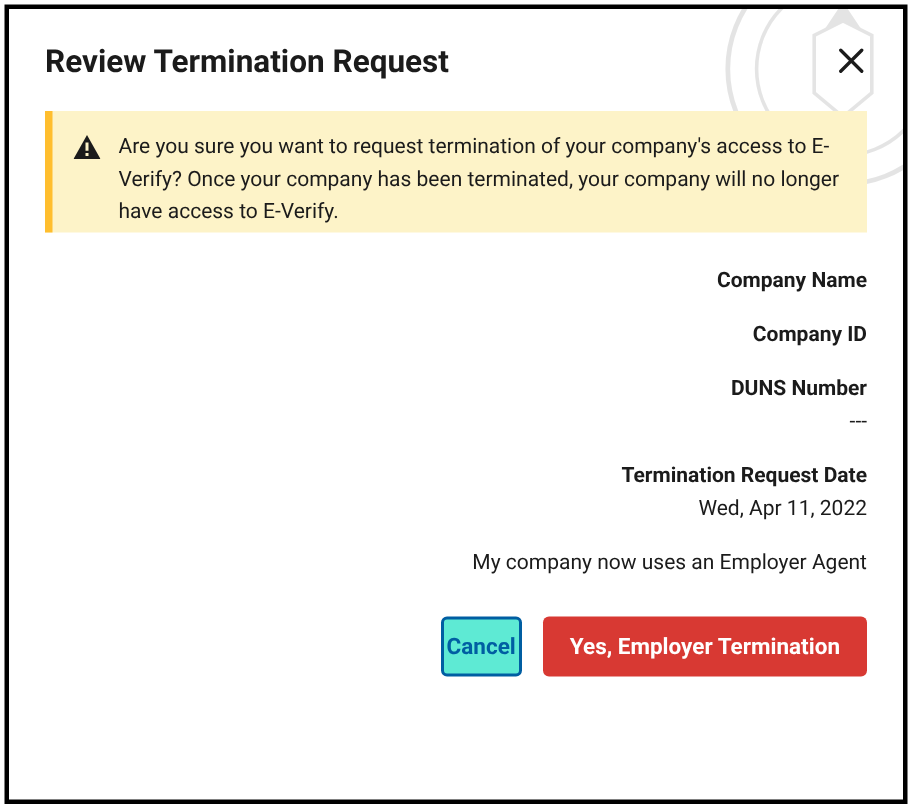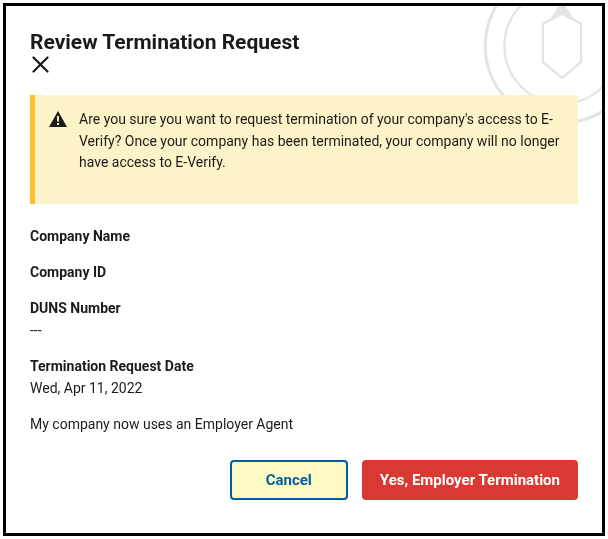--- a/index.html
+++ b/index.html
@@ -32,52 +32,52 @@
     .watermark svg { width: 100%; height: 100%; }
     .content {
       padding: 24px;
       position: relative;
     }
     .header {
       display: flex;
       align-items: flex-start;
       justify-content: space-between;
       margin-bottom: 20px;
-      flex-direction: column;
     }
     .title {
       font-size: 21px;
       font-weight: 700;
       color: #1b1b1b;
     }
     .close-btn {
       background: none;
       border: none;
       cursor: pointer;
       padding: 2px;
       line-height: 1;
     }
     .close-btn svg { display: block; }
     .alert {
       background: #fdf3c8;
       border-left: 5px solid #ffbe2e;
-      padding: 14px 16px 30px 14px;
+      padding: 14px 16px 2px 14px;
       display: flex;
       align-items: flex-start;
       gap: 12px;
       margin-bottom: 24px;
     }
     .alert-icon { flex-shrink: 0; margin-top: 2px; }
     .alert-text {
       font-size: 14px;
       color: #1b1b1b;
       line-height: 1.55;
     }
     .field {
       margin-bottom: 20px;
+      text-align: right;
     }
     .field-label {
       font-size: 14px;
       font-weight: 700;
       color: #1b1b1b;
       margin-bottom: 6px;
     }
     .field-value {
       font-size: 14px;
       color: #1b1b1b;
@@ -90,24 +90,24 @@
     }
     .btn {
       font-size: 15px;
       font-weight: 700;
       padding: 10px 18px;
       border-radius: 4px;
       cursor: pointer;
       font-family: inherit;
     }
     .btn-outline {
-      background: #fef9c3;
+      background: #5eead4;
       color: #005ea2;
       border: 2px solid #005ea2;
-      padding: 9px 34px;
+      padding: 9px 2px;
     }
     .btn-primary {
       background: #d83933;
       color: #fff;
       border: none;
     }
   </style>
 </head>
 <body>
 

